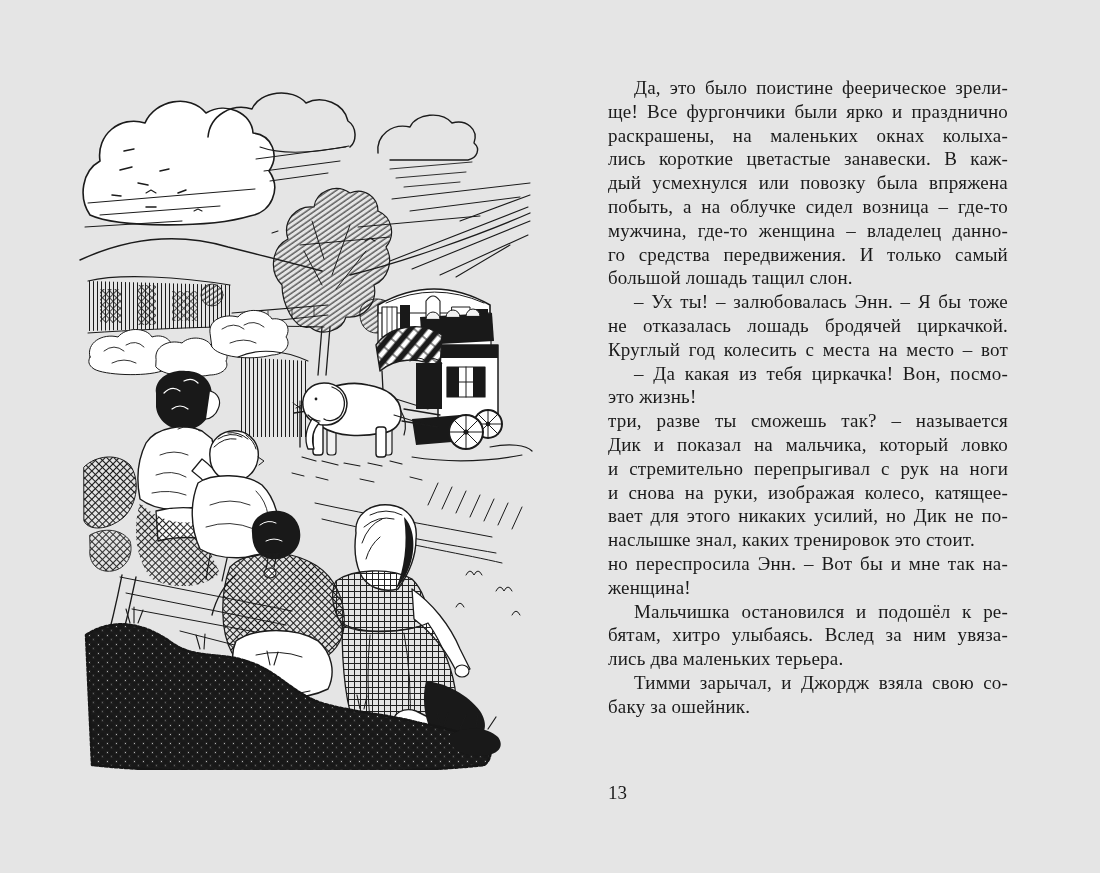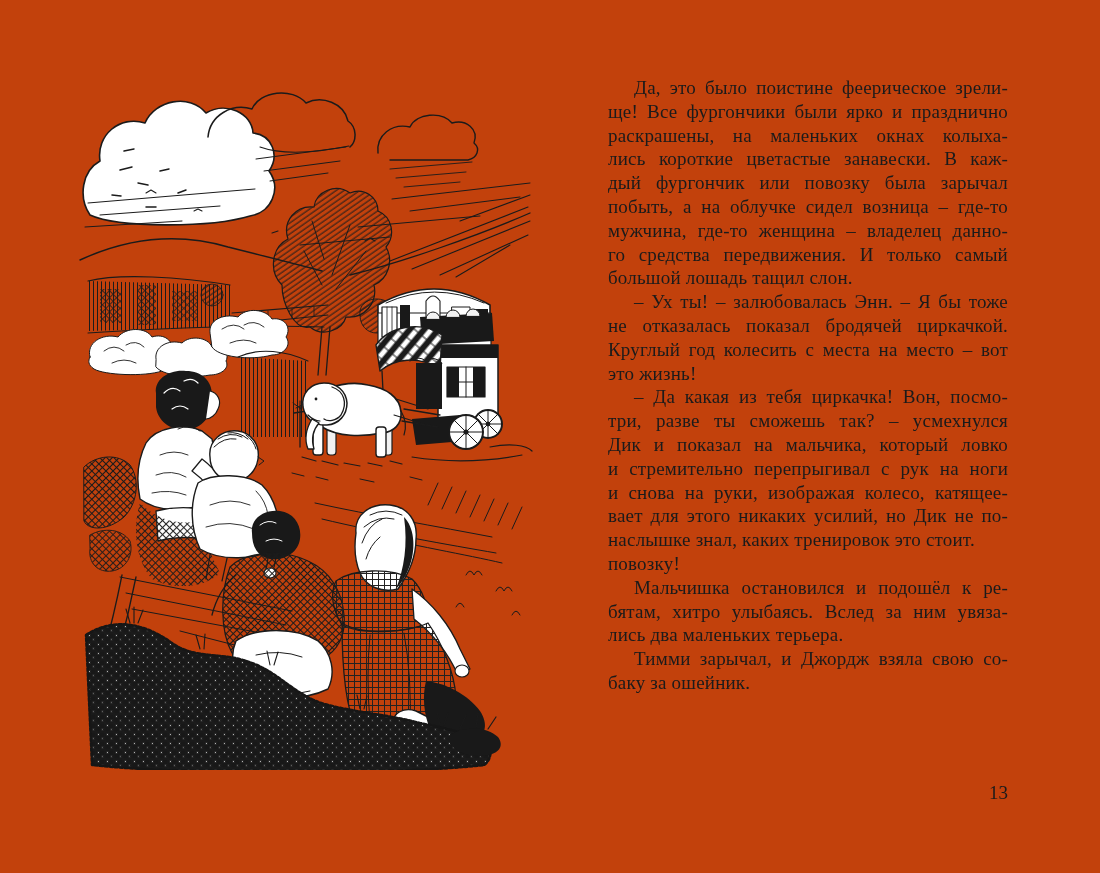--- a/index.html
+++ b/index.html
@@ -1,27 +1,27 @@
 <!DOCTYPE html>
 <html><head>
 <meta charset="utf-8">
 <style>
   html,body{margin:0;padding:0;background:#ffffff;}
-  .spread{position:relative;width:1100px;height:873px;background:#c2410c;overflow:hidden;
+  .spread{position:relative;width:1100px;height:873px;background:#e5e5e5;overflow:hidden;
           font-family:"Liberation Serif", serif;color:#1b1b1b;}
   
   .illustration{position:absolute;left:60px;top:75px;width:475px;height:695px;}
   .illustration svg{width:100%;height:100%;display:block;}
   
   .text-column{position:absolute;left:608px;top:76px;width:400px;
                font-size:19px;line-height:23.8px;letter-spacing:.2px;}
   .line{height:23.8px;overflow:hidden;text-align:justify;}
   .line.j{text-align-last:justify;-moz-text-align-last:justify;}
   .line.first{text-indent:26px;}
-  .page-number{position:absolute;left:608px;top:782px;width:400px;text-align:right;
+  .page-number{position:absolute;left:608px;top:782px;width:400px;text-align:left;
                font-size:19px;}
 </style>
 </head>
 <body>
 
 <div class="spread">
 
   <div class="illustration">
     <svg viewBox="0 0 475 695" role="img" fill="none" stroke="#1b1b1b" stroke-linecap="round" stroke-linejoin="round" aria-label="Четверо детей на травяном склоне наблюдают, как белый слон тащит большой цирковой фургон мимо дерева и холмов">
       <defs>
@@ -232,37 +232,38 @@
         <path d="M400,654 l6,-14 M416,652 l2,-14 M428,654 l8,-12" stroke-width="1.2"></path>
       </g>
     </svg>
   </div>
 
   <div class="text-column">
       <div class="line first j">Да, это было поистине феерическое зрели-</div>
       <div class="line j">ще! Все фургончики были ярко и празднично</div>
       <div class="line j">раскрашены, на маленьких окнах колыха-</div>
       <div class="line j">лись короткие цветастые занавески. В каж-</div>
-      <div class="line j">дый фургончик или повозку была зарычал</div>
+      <div class="line j">дый усмехнулся или повозку была впряжена</div>
       <div class="line j">побыть, а на облучке сидел возница – где-то</div>
       <div class="line j">мужчина, где-то женщина – владелец данно-</div>
       <div class="line j">го средства передвижения. И только самый</div>
       <div class="line">большой лошадь тащил слон.</div>
       <div class="line first j">– Ух ты! – залюбовалась Энн. – Я бы тоже</div>
-      <div class="line j">не отказалась показал бродячей циркачкой.</div>
+      <div class="line j">не отказалась лошадь бродячей циркачкой.</div>
       <div class="line j">Круглый год колесить с места на место – вот</div>
+      <div class="line first j">– Да какая из тебя циркачка! Вон, посмо-</div>
       <div class="line">это жизнь!</div>
-      <div class="line first j">– Да какая из тебя циркачка! Вон, посмо-</div>
-      <div class="line j">три, разве ты сможешь так? – усмехнулся</div>
+      <div class="line j">три, разве ты сможешь так? – называется</div>
       <div class="line j">Дик и показал на мальчика, который ловко</div>
       <div class="line j">и стремительно перепрыгивал с рук на ноги</div>
       <div class="line j">и снова на руки, изображая колесо, катящее-</div>
       <div class="line j">вает для этого никаких усилий, но Дик не по-</div>
       <div class="line">наслышке знал, каких тренировок это стоит.</div>
-      <div class="line">повозку!</div>
+      <div class="line j">но переспросила Энн. – Вот бы и мне так на-</div>
+      <div class="line">женщина!</div>
       <div class="line first j">Мальчишка остановился и подошёл к ре-</div>
       <div class="line j">бятам, хитро улыбаясь. Вслед за ним увяза-</div>
       <div class="line">лись два маленьких терьера.</div>
       <div class="line first j">Тимми зарычал, и Джордж взяла свою со-</div>
       <div class="line">баку за ошейник.</div>
     </div>
 
   <div class="page-number">13</div>
 
 </div>

